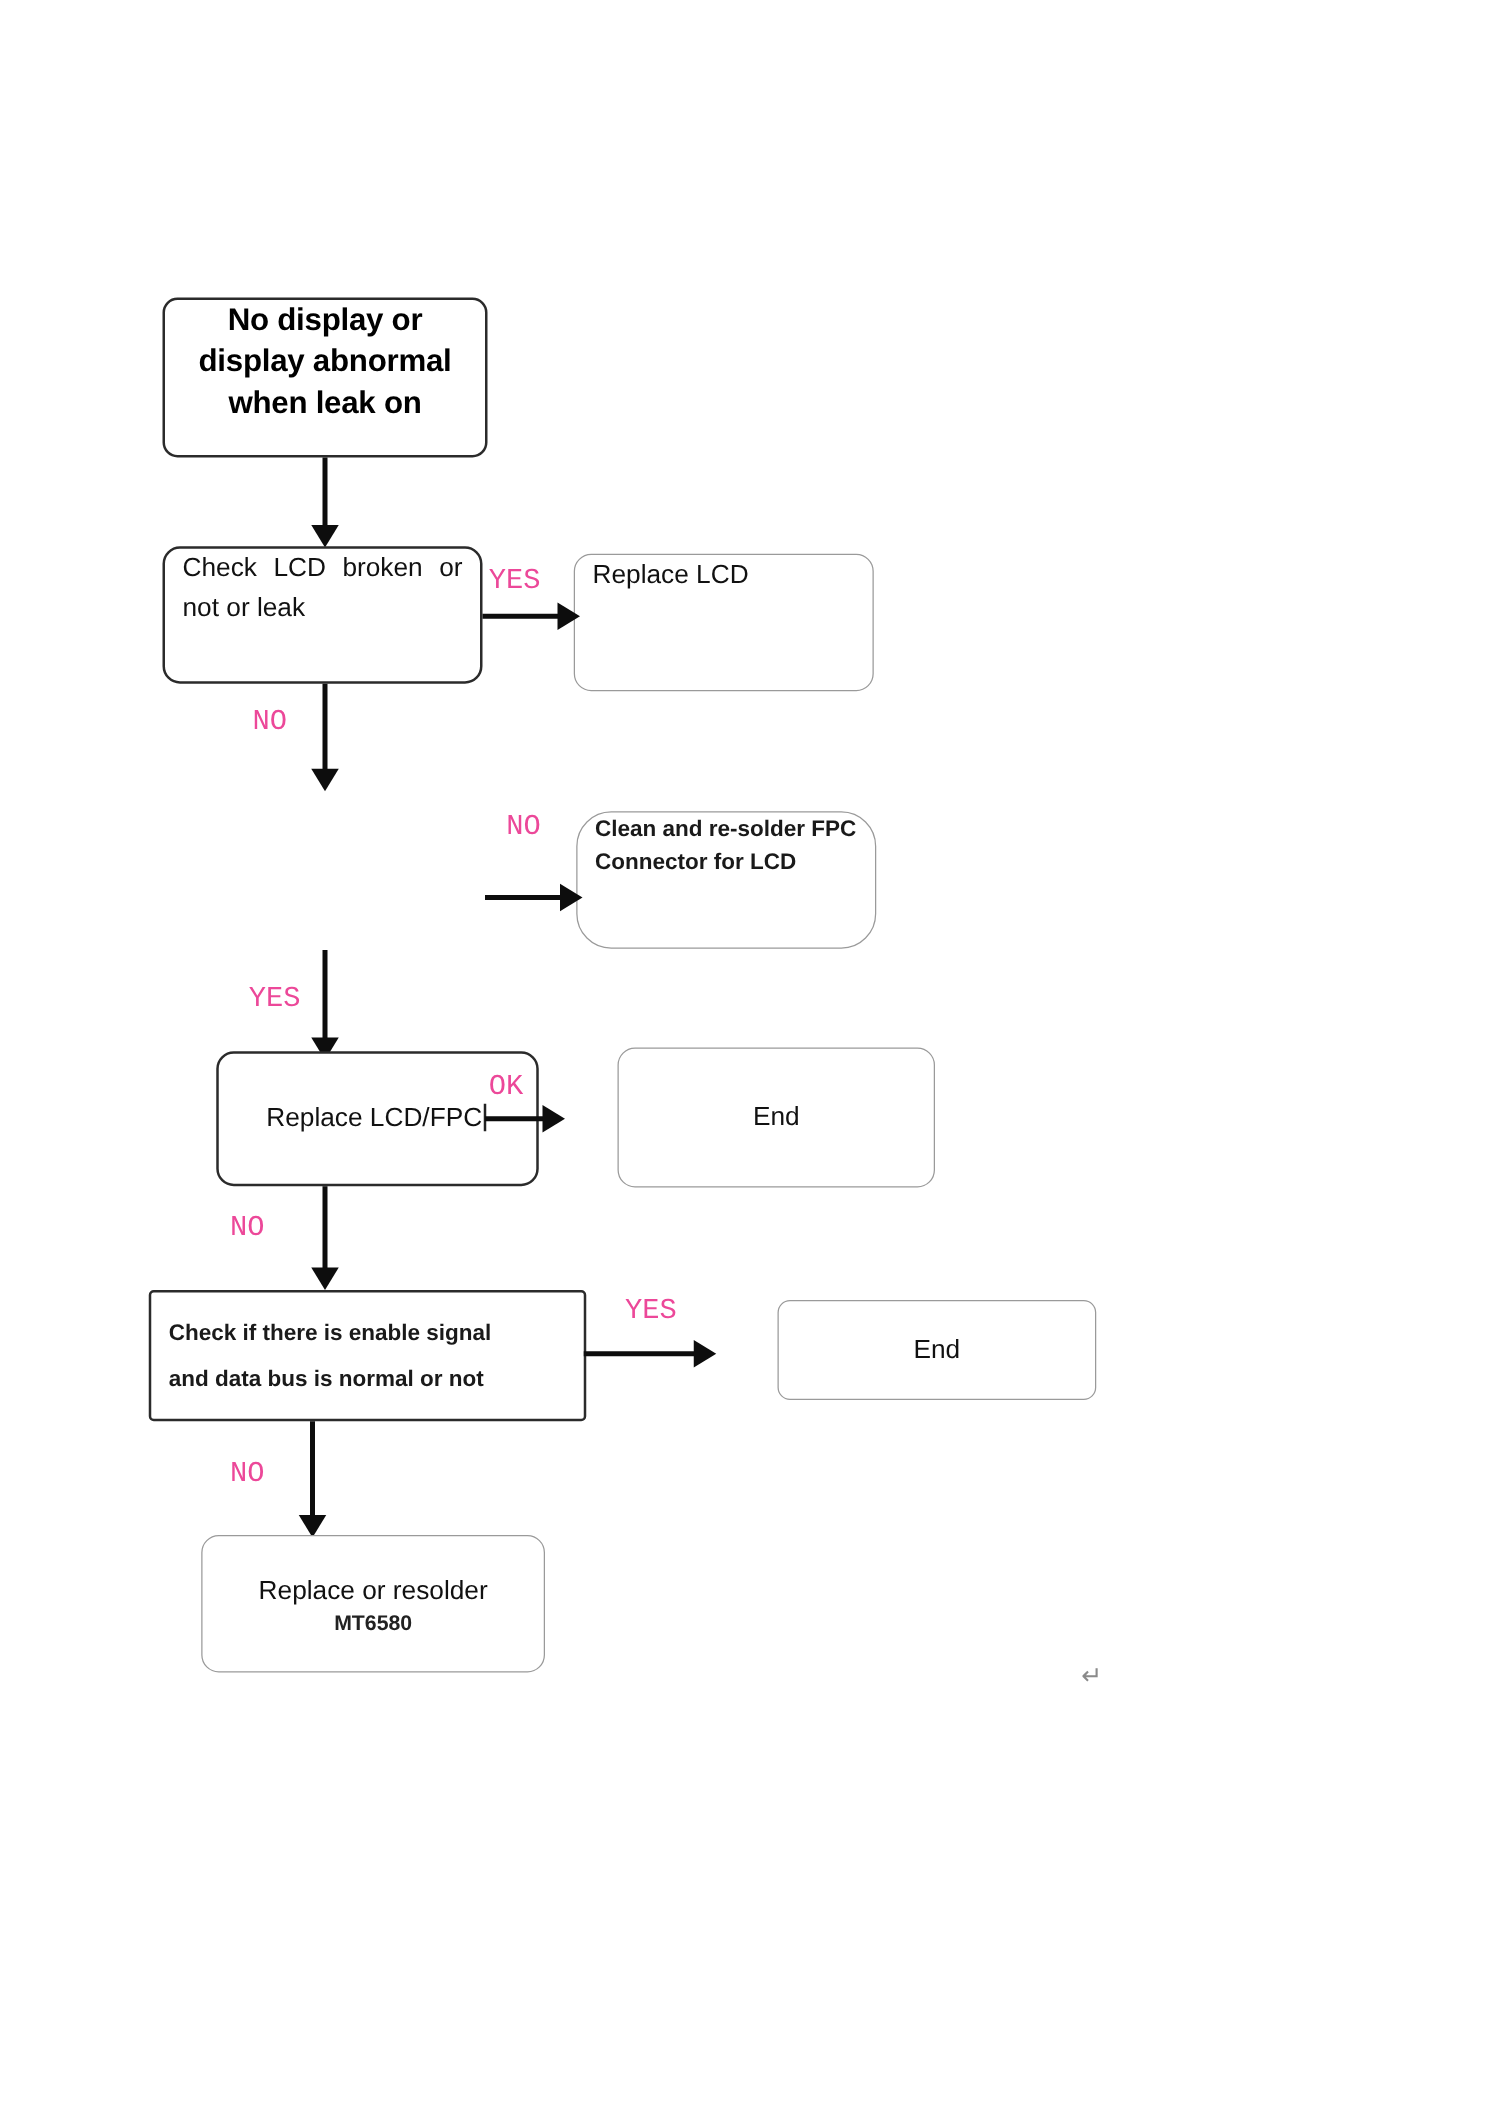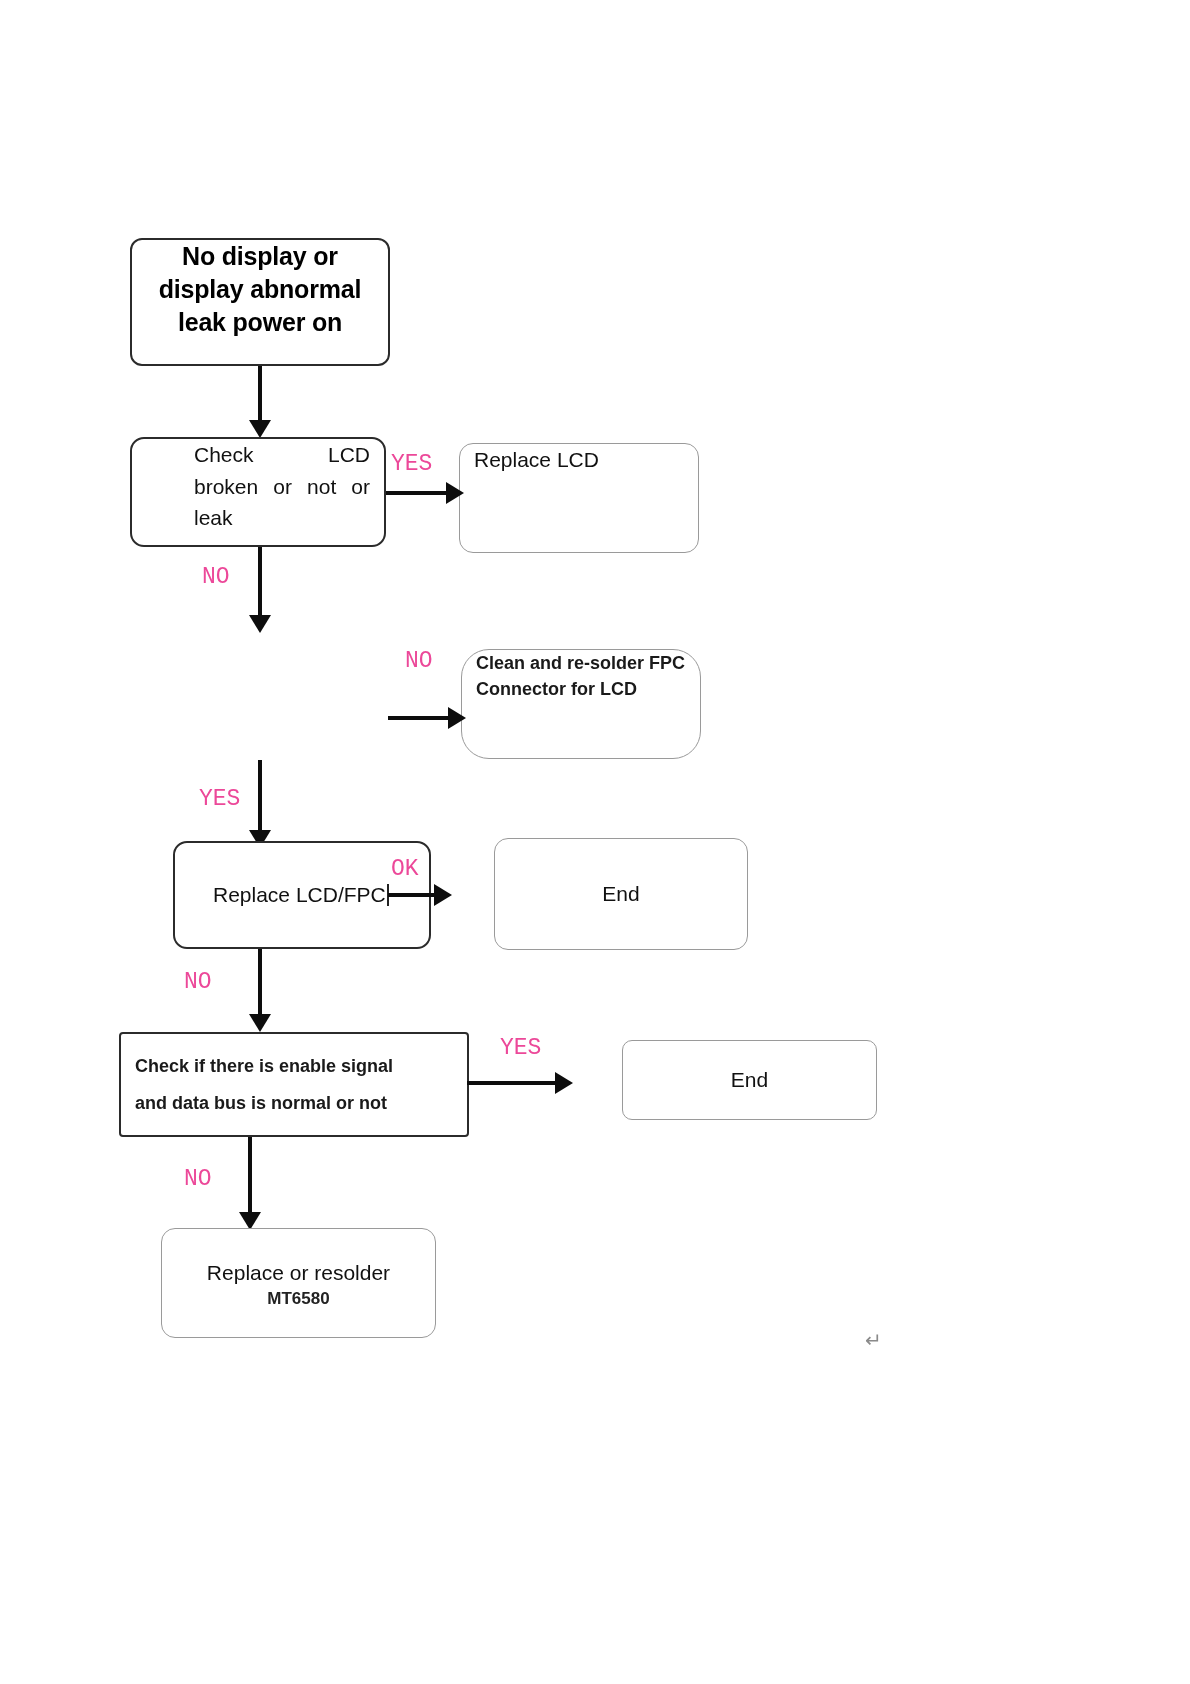--- a/index.html
+++ b/index.html
@@ -54,21 +54,20 @@
   }
   .t-body {
     font-size: 21px;
     font-weight: normal;
     color: #111;
     line-height: 1.5;
   }
   .t-justify {
     text-align: justify;
     text-align-last: left;
-    margin-left: 48px;
   }
   .t-center {
     text-align: center;
   }
   .t-bold-small {
     font-size: 18px;
     font-weight: bold;
     color: #1a1a1a;
     line-height: 1.45;
   }
@@ -138,21 +137,21 @@
 </style>
 </head>
 <body>
 
 <div id="flowchart">
 
   <div class="node vtop" style="left:118px; top:238px; width:260px; height:128px; border-radius:12px;">
     <span class="txt t-start pad-t-12">
       <span>No display or</span><br>
       <span>display abnormal</span><br>
-      <span>leak power on</span>
+      <span>when leak on</span>
     </span>
   </div>
 
   <div class="vline" style="left:246px; top:366px; height:62px;"></div>
   <div class="arrow-down" style="left:237px; top:420px;"></div>
 
   <div class="node vtop" style="left:118px; top:437px; width:256px; height:110px;">
     <span class="txt t-body t-justify pad-t-18">Check  LCD  broken  or not or leak</span>
   </div>
 

